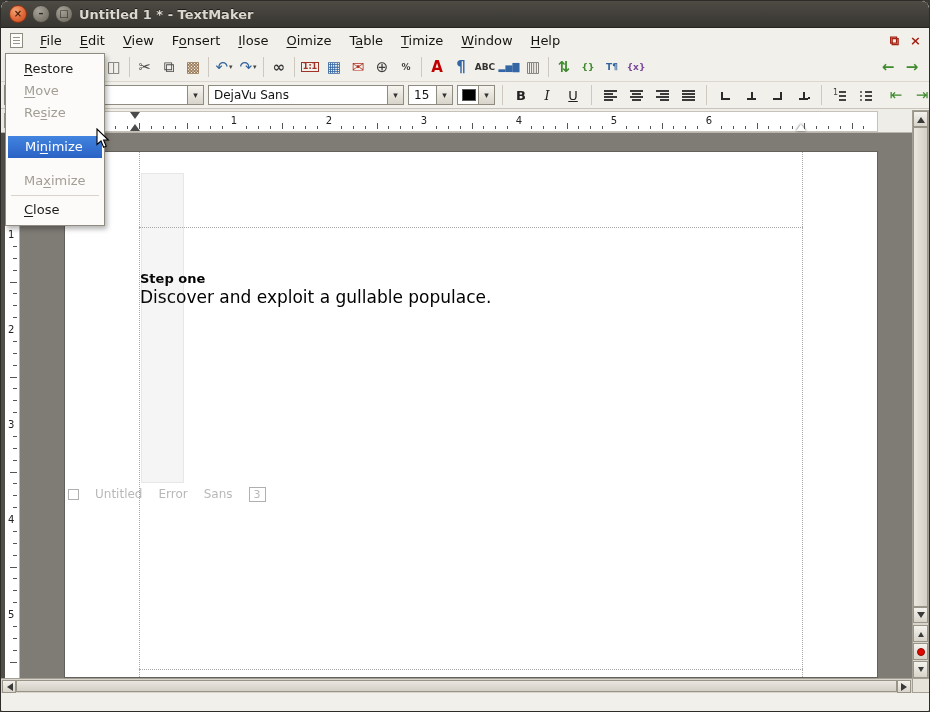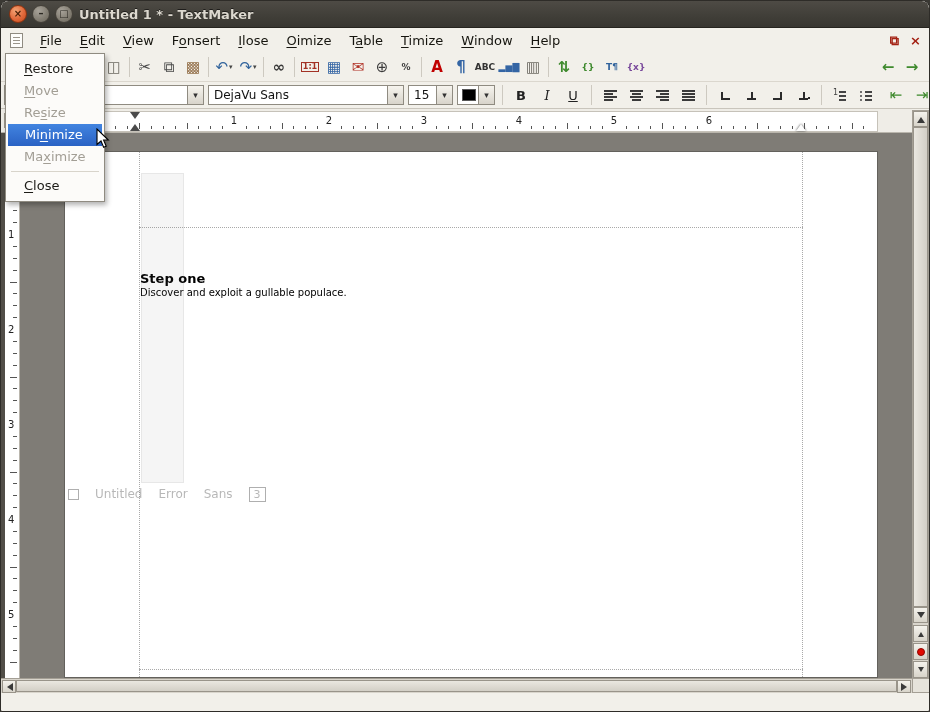--- a/index.html
+++ b/index.html
@@ -103,21 +103,21 @@
   .page{position:absolute;left:44px;top:18px;width:814px;height:527px;background:#fff;
         border:1px solid #63615c}
   .guide{position:absolute;pointer-events:none}
   .gv1{left:74px;top:0;bottom:0;border-left:1px dotted #a9a9a9}
   .gv2{left:737px;top:0;bottom:0;border-left:1px dotted #a9a9a9}
   .gh1{left:74px;width:664px;top:75px;border-top:1px dotted #a9a9a9}
   .gh2{left:74px;width:664px;top:517px;border-top:1px dotted #a9a9a9}
   .doc-title{position:absolute;left:74px;width:664px;top:78px;text-align:center;font-size:21px;
              font-weight:bold;text-decoration:underline;color:#000}
   .doc-heading{position:absolute;left:75px;top:119px;font-size:13px;font-weight:bold;color:#000}
-  .doc-body{position:absolute;left:75px;top:135px;font-size:10px;color:#000}
+  .doc-body{position:absolute;left:75px;top:135px;font-size:17px;color:#000}
   .ghost-strip{position:absolute;left:121px;top:40px;width:43px;height:310px;
                background:rgba(110,110,110,.07);border:1px solid rgba(110,110,110,.10)}
   .ghost-row{position:absolute;left:48px;top:350px;width:270px;height:22px;display:flex;
              align-items:center;gap:16px;color:rgba(95,95,95,.45);font-size:12px}
   .g-check{width:11px;height:11px;border:1px solid rgba(95,95,95,.5);background:rgba(255,255,255,.35);flex:0 0 auto}
   .g-spin{min-width:17px;height:15px;border:1px solid rgba(95,95,95,.5);text-align:center;
           font-size:11px;line-height:13px}
 
   
   .vscroll{position:absolute;left:911px;top:109px;width:17px;height:568px;background:#d9d5cc;
@@ -150,21 +150,21 @@
              display:flex;gap:3px;padding:2px 2px 0 2px}
   .sfield{height:16px;border:1px solid;border-color:#9a968c #fcfbf8 #fcfbf8 #9a968c;
           font-size:11px;display:flex;align-items:center;justify-content:center;color:#222;
           background:#eceae4;flex:0 0 auto;overflow:hidden}
 
   
   .sysmenu{position:absolute;left:4px;top:52px;width:100px;background:#fcfbf9;
            border:1px solid #8f8b81;box-shadow:2px 3px 5px rgba(0,0,0,.3);padding:4px 1px;z-index:50}
   .sm-item{height:22px;line-height:22px;padding-left:17px;font-size:13px;color:#1c1b17;white-space:nowrap}
   .sm-item.disabled{color:#a29e95}
-  .sm-item.selected{background:linear-gradient(#4284e0,#2a62c4);color:#fff;margin:0 1px;}
+  .sm-item.selected{background:linear-gradient(#4284e0,#2a62c4);color:#fff;margin:12px 1px;}
   .sm-sep{height:1px;background:#d8d4cb;margin:3px 4px}
 
   .cursor{position:absolute;left:95px;top:127px;z-index:60}
 </style>
 </head>
 <body>
 
 <div class="window">
 
   <div class="titlebar">

